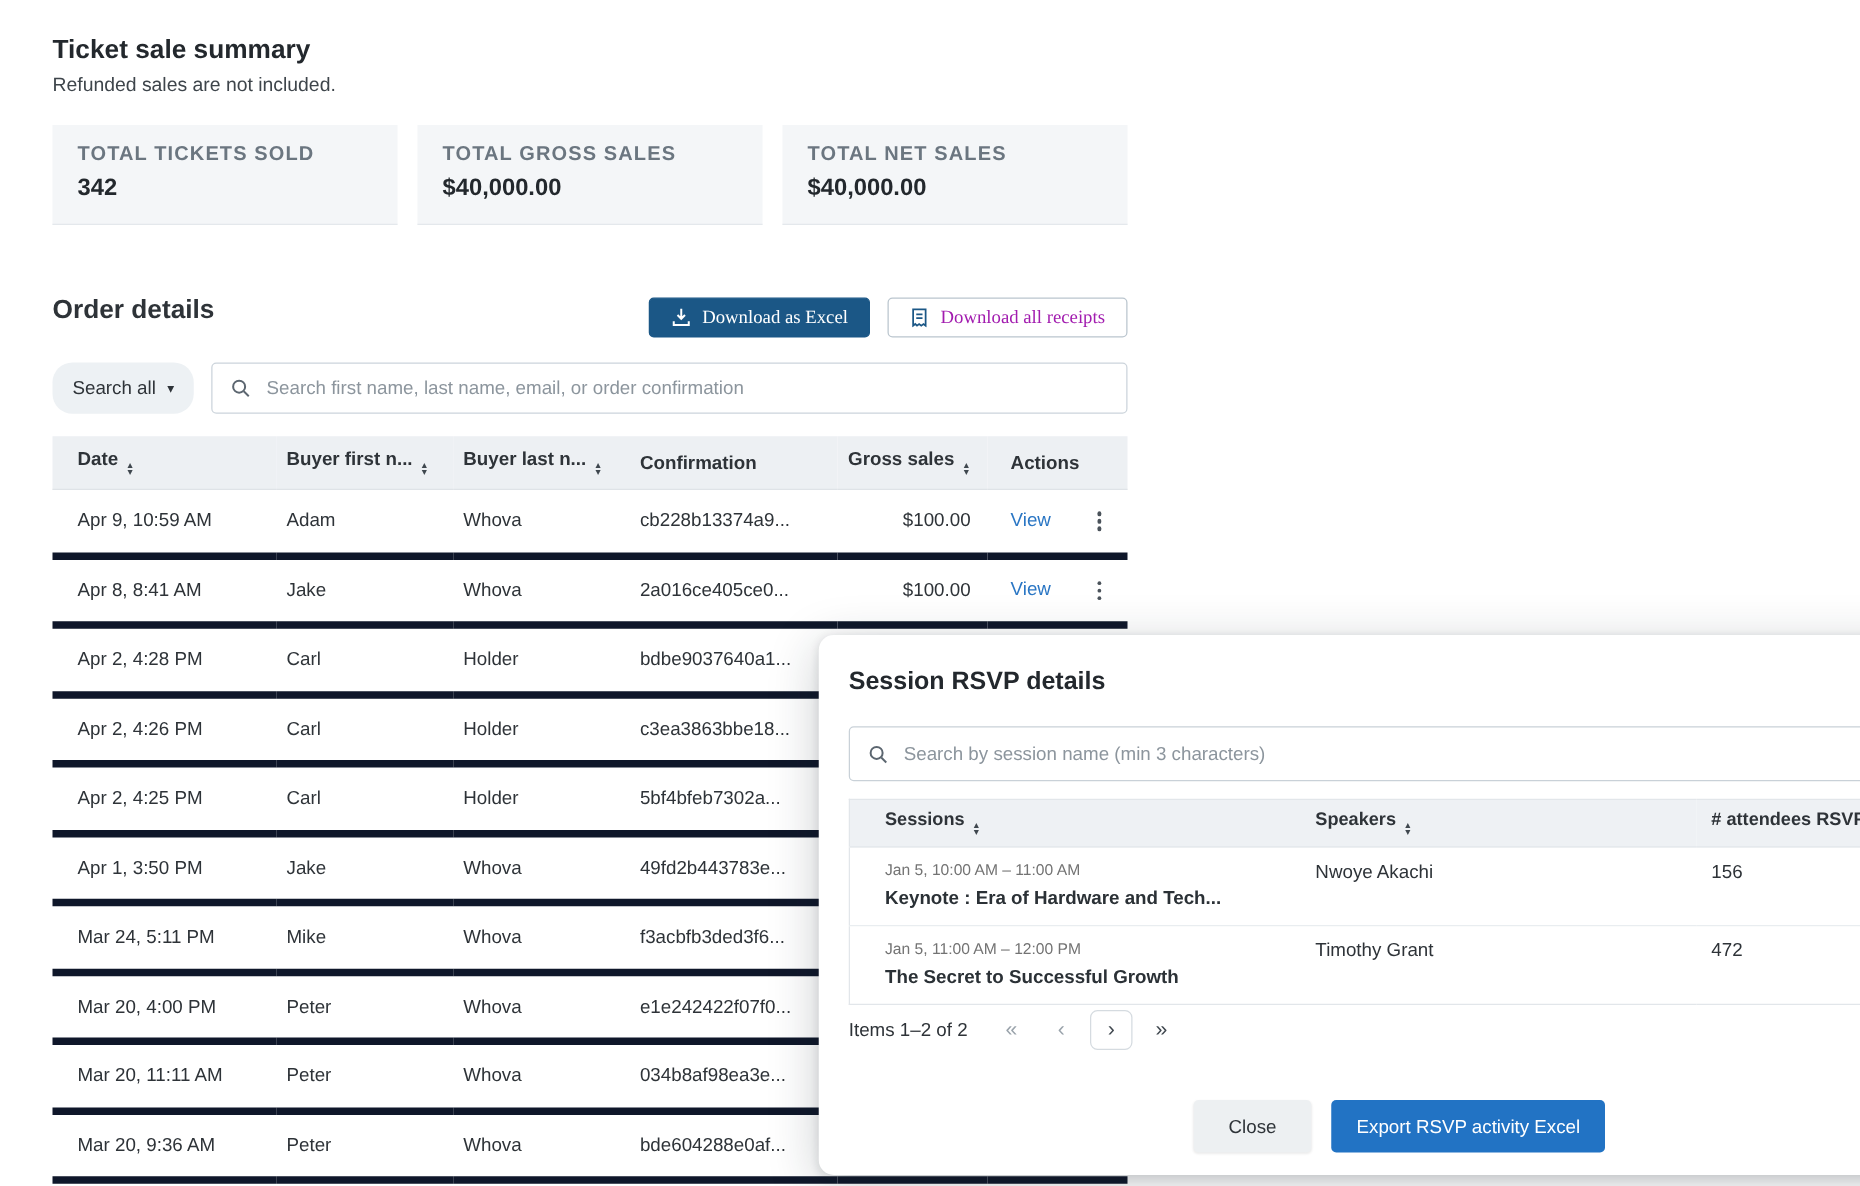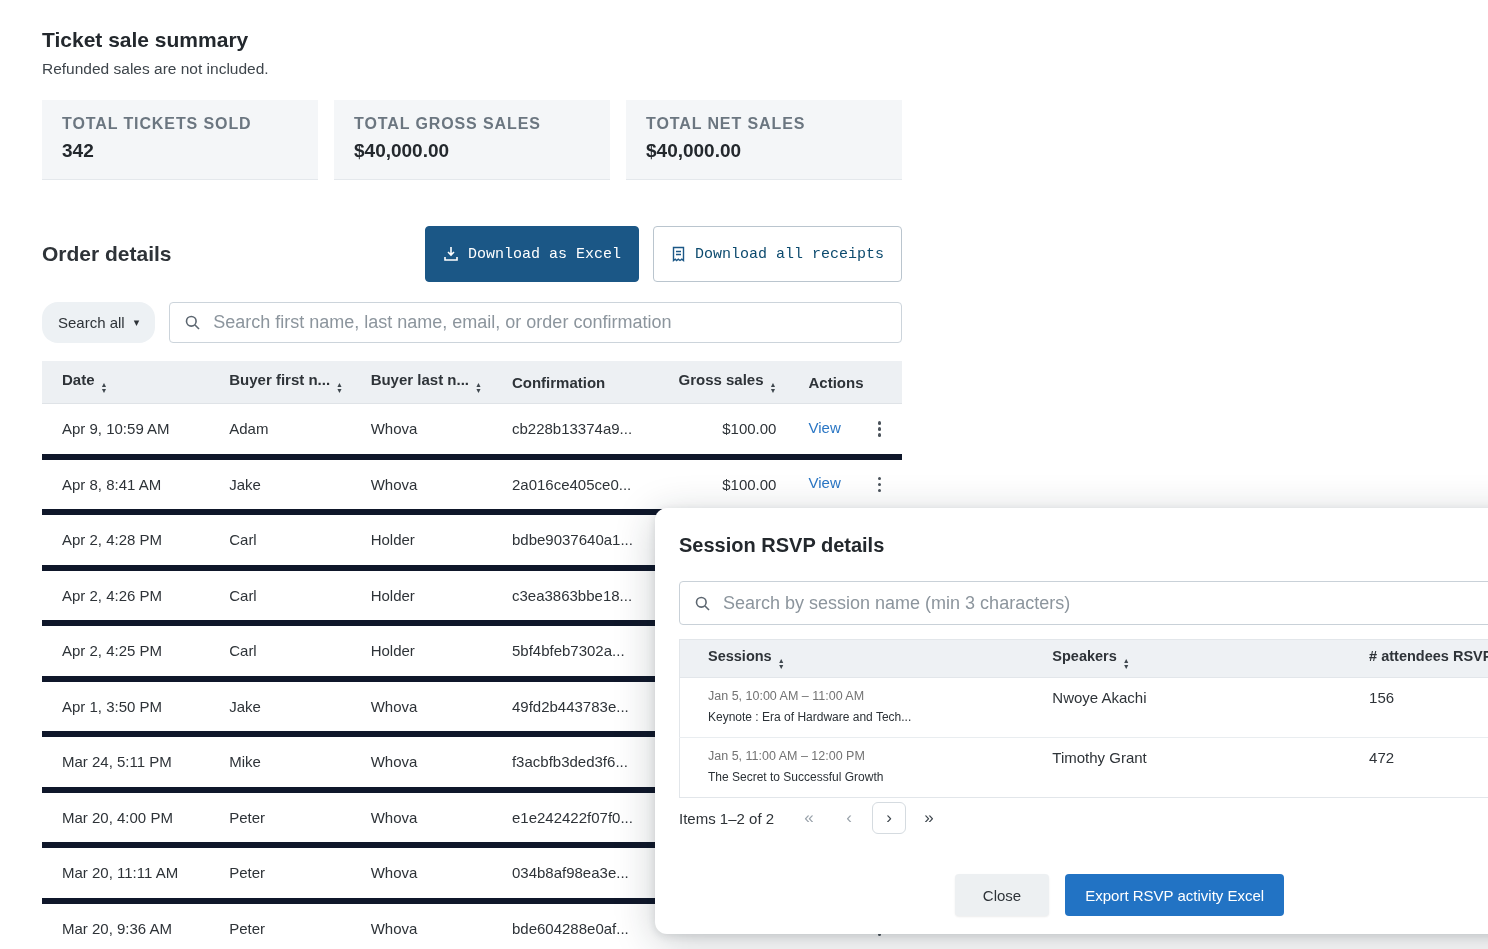--- a/index.html
+++ b/index.html
@@ -13,32 +13,32 @@
 
   .cards { display:flex; gap:16px; margin-top:22px; }
   .card { flex:1; background:#f4f6f8; border-bottom:1px solid #e4e8ec; padding:15px 20px 17px; }
   .card-label { font-size:16px; font-weight:700; letter-spacing:.9px; color:#6b7680; text-transform:uppercase; }
   .card-value { font-size:19px; font-weight:700; margin-top:7px; color:#23282d; }
 
   .section-head { display:flex; justify-content:space-between; align-items:center; margin-top:46px; }
   .section-title { font-size:21px; margin:0; font-weight:700; }
   .head-buttons { display:flex; gap:14px; }
   .btn { display:inline-flex; align-items:center; gap:9px; font-size:15px; border-radius:4px;
-         padding:0 17px; height:56px; cursor:pointer; font-family:Liberation Mono, monospace; }
+         padding:0 17px; height:32px; cursor:pointer; font-family:Liberation Serif, serif;margin-top:12px; }
   .btn-primary { background:#1b5786; color:#fff; border:1px solid #1b5786; }
-  .btn-outline { background:#fff; color:#0c4a6e; border:1px solid #bac5ce; }
+  .btn-outline { background:#fff; color:#a21caf; border:1px solid #bac5ce; }
 
   .search-row { display:flex; gap:14px; margin-top:20px; }
   .search-all { display:inline-flex; align-items:center; gap:9px; background:#edf1f4; border:none;
                 border-radius:16px; padding:0 16px; height:41px; font-size:15px; font-family:inherit;
                 color:#2e3338; cursor:pointer; }
   .caret { font-size:11px; color:#2e3338; }
   .search-box { flex:1; display:flex; align-items:center; gap:10px; border:1px solid #ccd4db;
                 border-radius:4px; height:41px; padding:0 14px; background:#fff; }
-  .search-box input, .modal-search input { border:none; outline:none; flex:1; font-size:18px;
+  .search-box input, .modal-search input { border:none; outline:none; flex:1; font-size:15px;
                 font-family:inherit; color:#2e3338; background:transparent; }
   .search-box input::placeholder, .modal-search input::placeholder { color:#8c959d; }
 
   table.orders { width:100%; border-collapse:collapse; margin-top:18px; }
   .orders th { background:#edf0f3; text-align:left; font-size:15px; padding:10px 8px; font-weight:700;
                white-space:nowrap; color:#2e3338; }
   .orders th:first-child, .orders td:first-child { padding-left:20px; }
   .orders td { font-size:15px; padding:14px 8px; border-bottom:6px solid #0f172a; white-space:nowrap; }
   .orders thead tr { border-bottom:1px solid #dfe3e7; }
   th.num, td.num { text-align:right; padding-right:14px; }
@@ -63,21 +63,21 @@
   .modal-search { display:flex; align-items:center; gap:10px; border:1px solid #c9d1d8; border-radius:4px;
                   height:44px; padding:0 14px; margin-top:22px; }
 
   table.sessions { width:100%; border-collapse:collapse; margin-top:14px; border:1px solid #e2e6ea; }
   .sessions th { background:#eef1f4; text-align:left; font-size:14.5px; font-weight:700; padding:8px 12px;
                  border-bottom:1px solid #e2e6ea; white-space:nowrap; }
   .sessions th:first-child, .sessions td:first-child { padding-left:28px; }
   .sessions td { padding:11px 12px 13px; font-size:15px; vertical-align:top; border-bottom:1px solid #e9edf0; }
   .sessions tbody tr:last-child td { border-bottom:none; }
   .session-time { font-size:12.5px; color:#737373; }
-  .session-name { font-size:12px; font-weight:400; margin-top:7px; color:#2b3136; }
+  .session-name { font-size:15px; font-weight:700; margin-top:7px; color:#2b3136; }
 
   .modal-pagination { display:flex; justify-content:flex-start; align-items:center; gap:6px; margin-top:4px;
                       font-size:15px; }
   .pg-label { margin-right:12px; }
   .pg-btn { background:none; border:none; font-size:17px; color:#3f474e; cursor:pointer; width:34px;
             height:32px; border-radius:6px; font-family:inherit; }
   .pg-btn.muted { color:#9aa3ab; }
   .pg-btn.boxed { border:1px solid #d5dbe0; }
 
   .modal-footer { display:flex; justify-content:center; gap:16px; margin-top:40px; }

